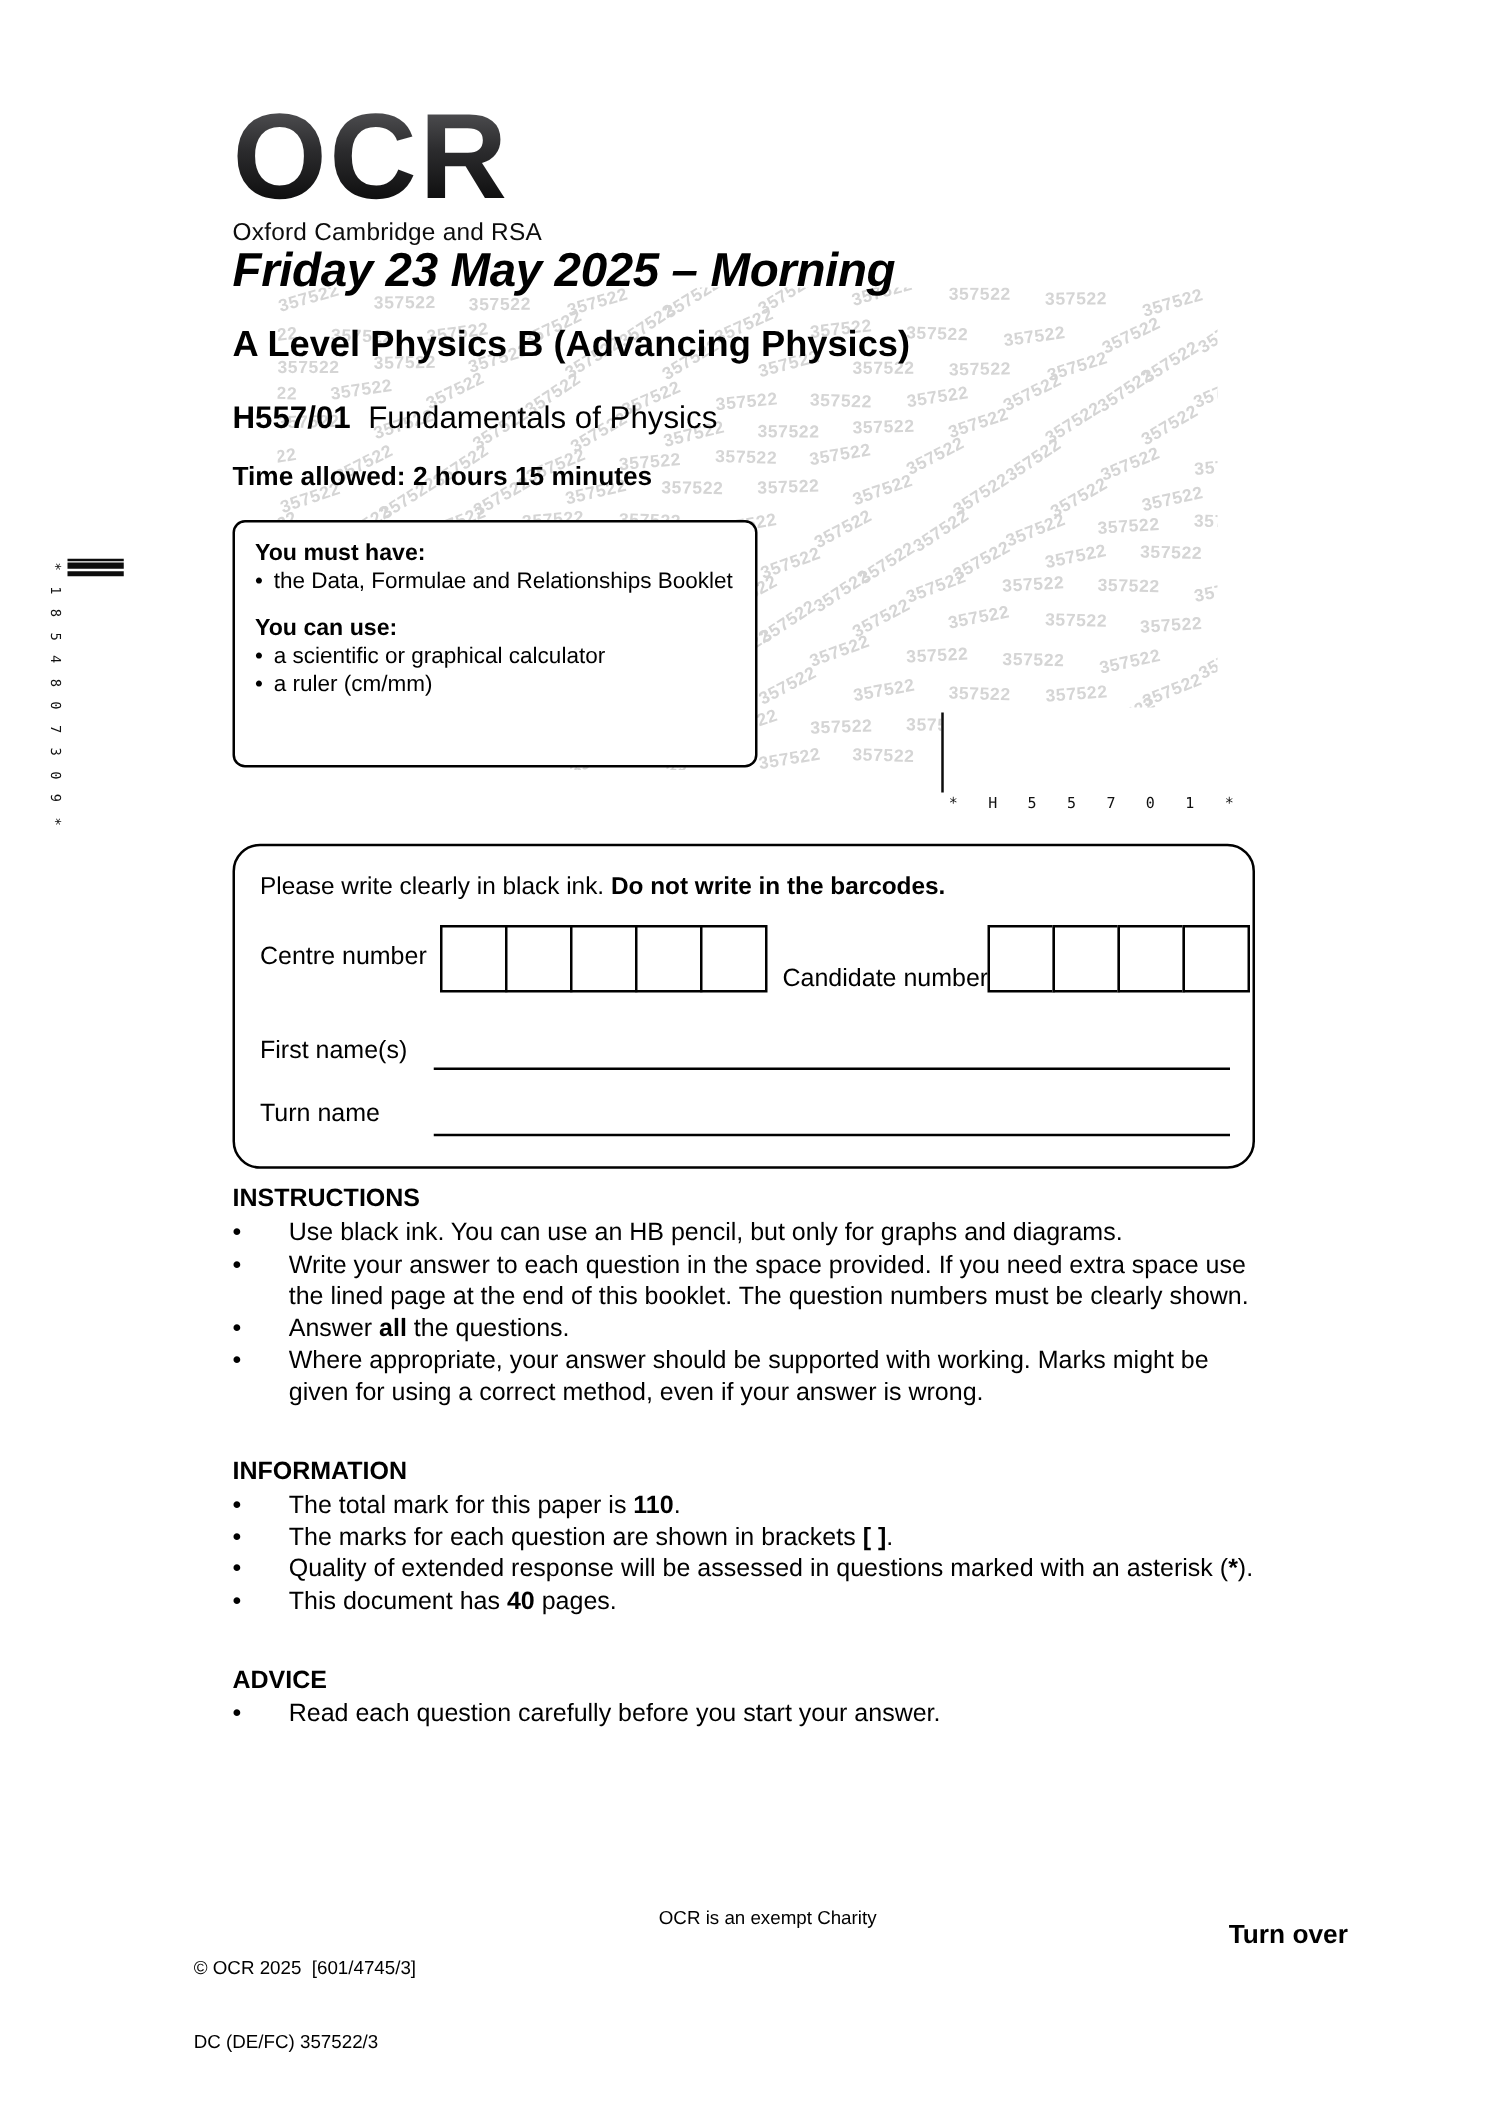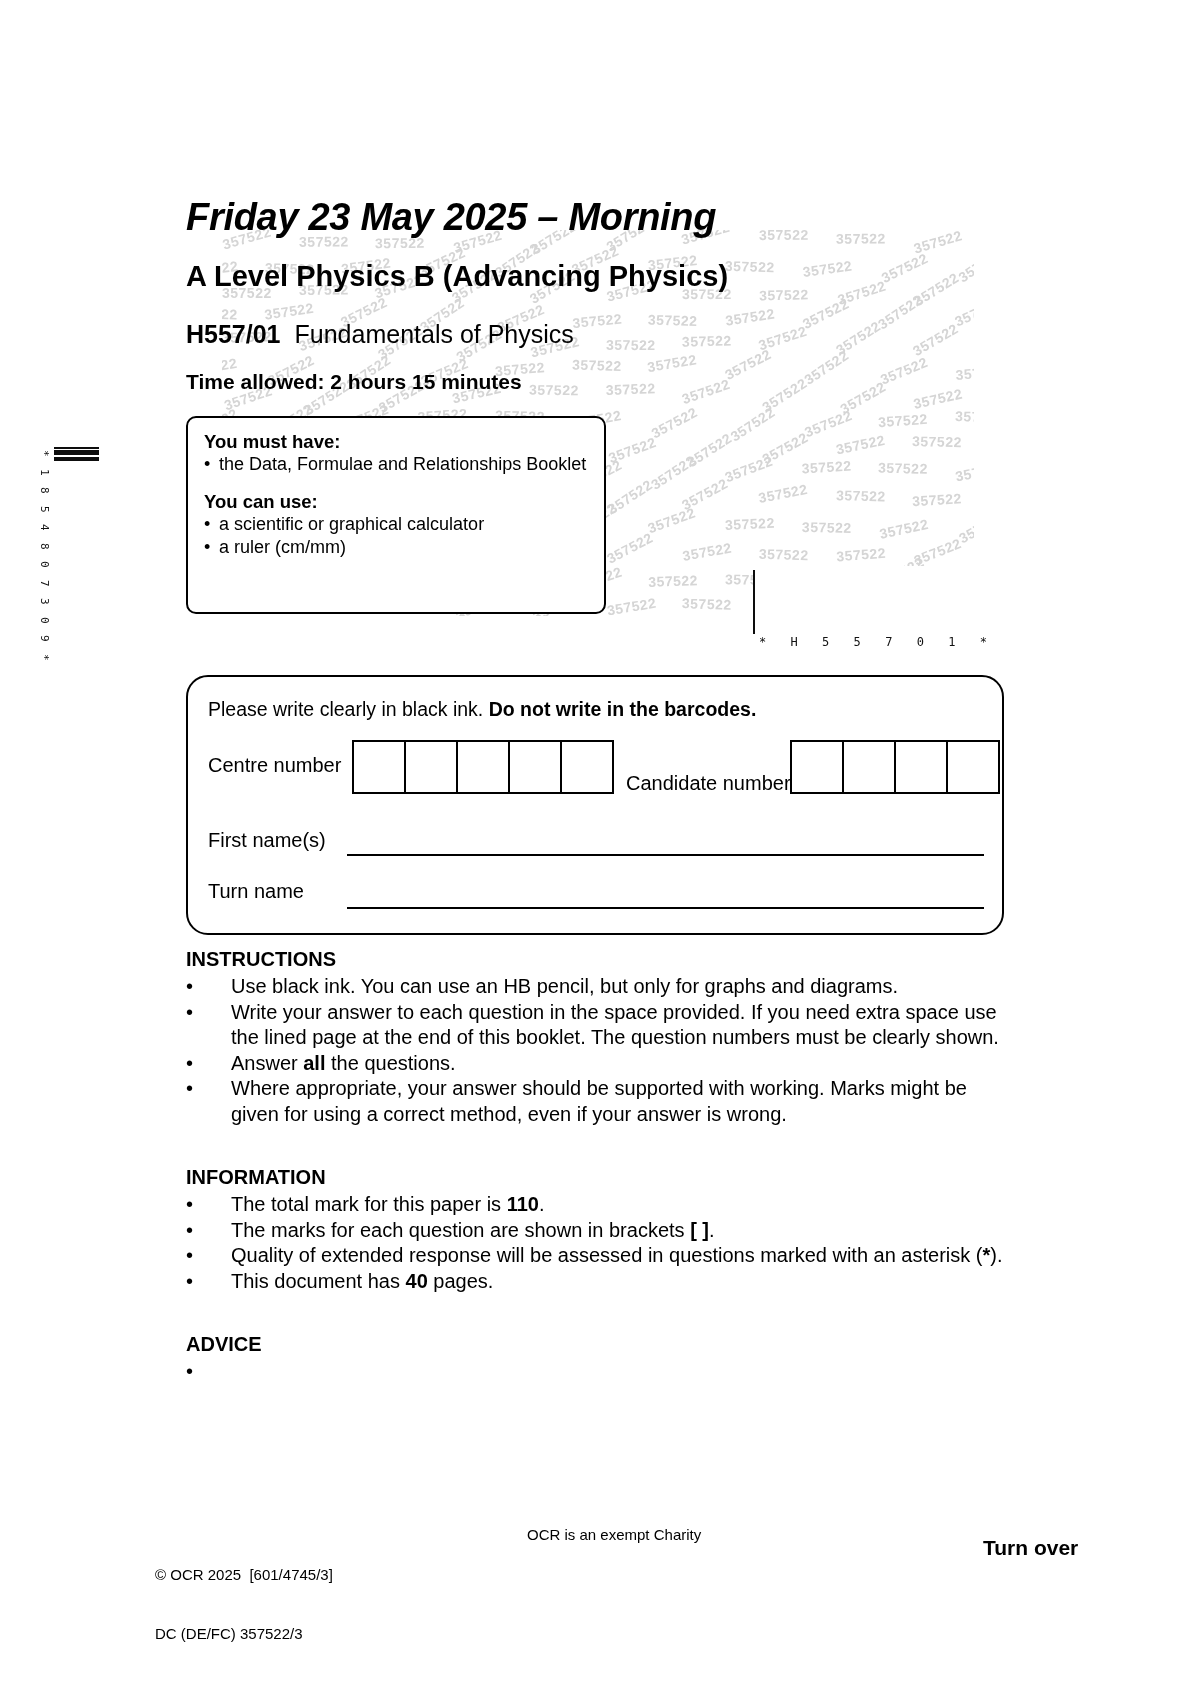--- a/index.html
+++ b/index.html
@@ -109,20 +109,24 @@
       <span>0</span>
       <span>9</span>
       <span>*</span>
     </div>
   <div class="side-bars" id="side-bars">
       <div style="height: 2px; margin-bottom: 1px;"></div>
       <div style="height: 5px; margin-bottom: 2px;"></div>
       <div style="height: 4px;"></div>
     </div>
 
+  <div class="logo">
+    <div class="logo-text">OCR</div>
+    <div class="logo-sub">Oxford Cambridge and RSA</div>
+  </div>
 
   <div class="h1">Friday 23 May 2025 – Morning</div>
   <div class="h2">A Level Physics B (Advancing Physics)</div>
   <div class="h3">
     <span class="code">H557/01</span><span>Fundamentals of Physics</span>
   </div>
   <div class="time">Time allowed: 2 hours 15 minutes</div>
 
   <div class="materials-box">
     <div class="mb-label">You must have:</div>
@@ -225,20 +229,21 @@
         </div>
         <div class="bullet">
           <span class="glyph">•</span>
           <span class="btext"><span>This document has </span><span class="b">40</span><span> pages.</span></span>
         </div>
       </div>
       <div class="section">
         <div class="section-heading">ADVICE</div>
         <div class="bullet">
           <span class="glyph">•</span>
+          <span class="btext"><span>Read each question carefully before you start your answer.</span></span>
         </div>
       </div>
     </div>
 
   <div class="footer-left">
     <div>© OCR 2025  [601/4745/3]</div>
     <div>DC (DE/FC) 357522/3</div>
   </div>
   <div class="footer-center">OCR is an exempt Charity</div>
   <div class="footer-right">Turn over</div>

